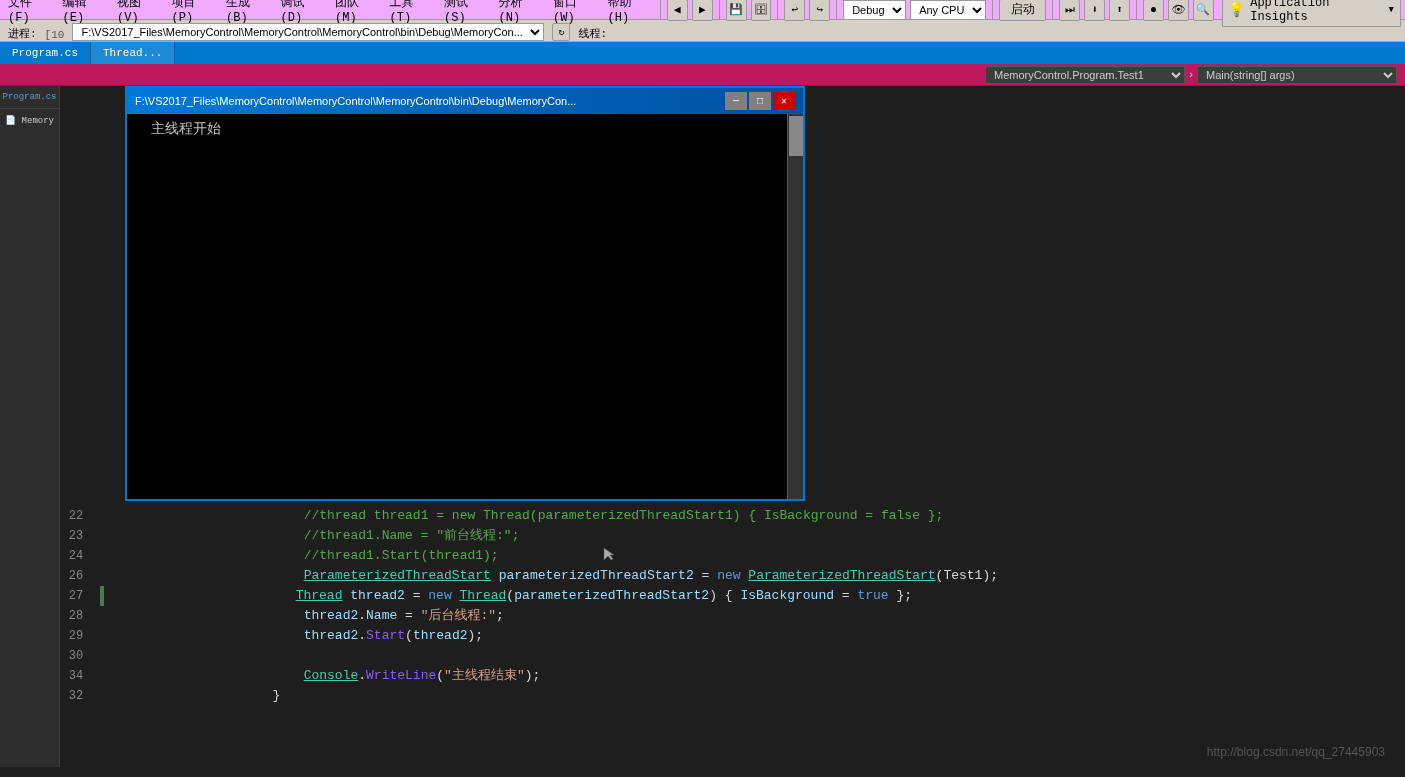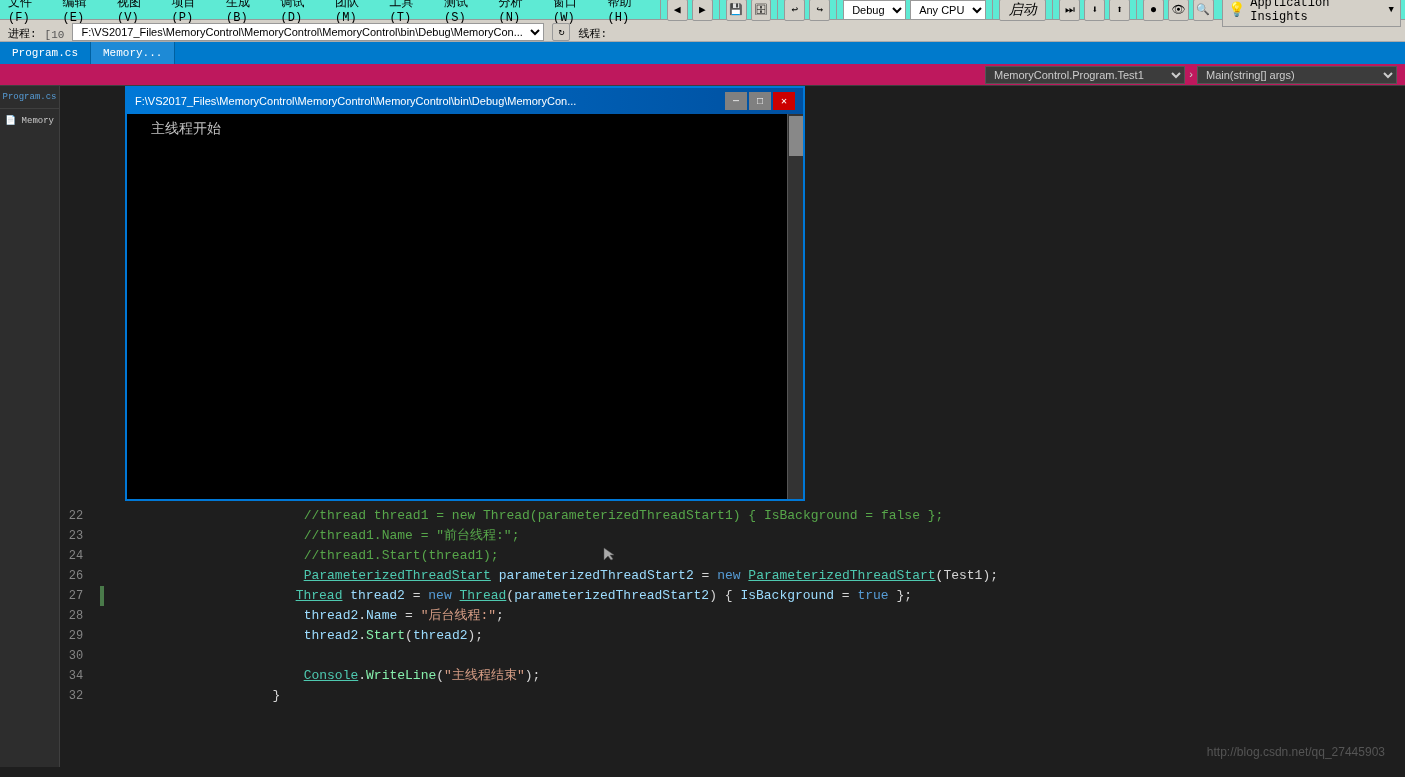--- a/index.html
+++ b/index.html
@@ -6,21 +6,21 @@
     body {
       width: 1405px;
       height: 777px;
       overflow: hidden;
       background: #1e1e1e;
       font-family: 'Consolas', 'Courier New', monospace;
     }
 
     
     .toolbar {
-      background: #5eead4;
+      background: #f0abfc;
       border-bottom: 1px solid #999;
       height: 20px;
       display: flex;
       align-items: center;
       padding: 0 4px;
       gap: 4px;
     }
     .toolbar-menu {
       display: flex;
       gap: 12px;
@@ -217,21 +217,21 @@
     .line-content {
       flex: 1;
       padding-left: 20px;
       white-space: pre;
       color: #d4d4d4;
     }
     .kw { color: #569cd6; }       
     .kw2 { color: #4ec9b0; text-decoration: underline; }      
     .comment { color: #57a64a; }  
     .string { color: #d69d85; }      
-    .method { color: #86efac; }   
+    .method { color: #8b5cf6; }   
     .param { color: #9cdcfe; }    
     .bool { color: #569cd6; }     
     .plain { color: #d4d4d4; }
     .app-insights-btn {
       display: flex;
       align-items: center;
       gap: 4px;
       font-size: 12px;
       color: #000;
       cursor: pointer;
@@ -325,21 +325,21 @@
   <div class="toolbar-btn">↩</div>
   <div class="toolbar-btn">↪</div>
   <div class="toolbar-divider"></div>
   <select class="debug-select">
     <option>Debug</option>
   </select>
   <select class="debug-select">
     <option>Any CPU</option>
   </select>
   <div class="toolbar-divider"></div>
-  <div class="toolbar-btn" style="width:50px; font-size:14px;font-style:italic;">启动</div>
+  <div class="toolbar-btn" style="width:50px; font-size:12px;">启动</div>
   <div class="toolbar-divider"></div>
 
   <div class="toolbar-btn">⏭</div>
   <div class="toolbar-btn">⬇</div>
   <div class="toolbar-btn">⬆</div>
   <div class="toolbar-divider"></div>
   <div class="toolbar-btn">⏺</div>
   <div class="toolbar-btn">👁</div>
   <div class="toolbar-btn">🔍</div>
   <div style="flex:1"></div>
@@ -359,21 +359,21 @@
   </select>
   <div class="toolbar-btn" style="width:18px;height:18px;font-size:10px;">↻</div>
   <span>线程:</span>
 </div>
 
 <div class="tabbar">
   <div class="tab active">
     <span>Program.cs</span>
   </div>
   <div class="tab">
-    <span>Memory...</span>
+    <span>Thread...</span>
   </div>
 </div>
 
 <div class="function-bar">
   <select class="function-select">
     <option>MemoryControl.Program.Test1</option>
   </select>
   <span style="width:12px; text-align:center; color:#ccc;">›</span>
   <select class="function-select">
     <option>Main(string[] args)</option>

